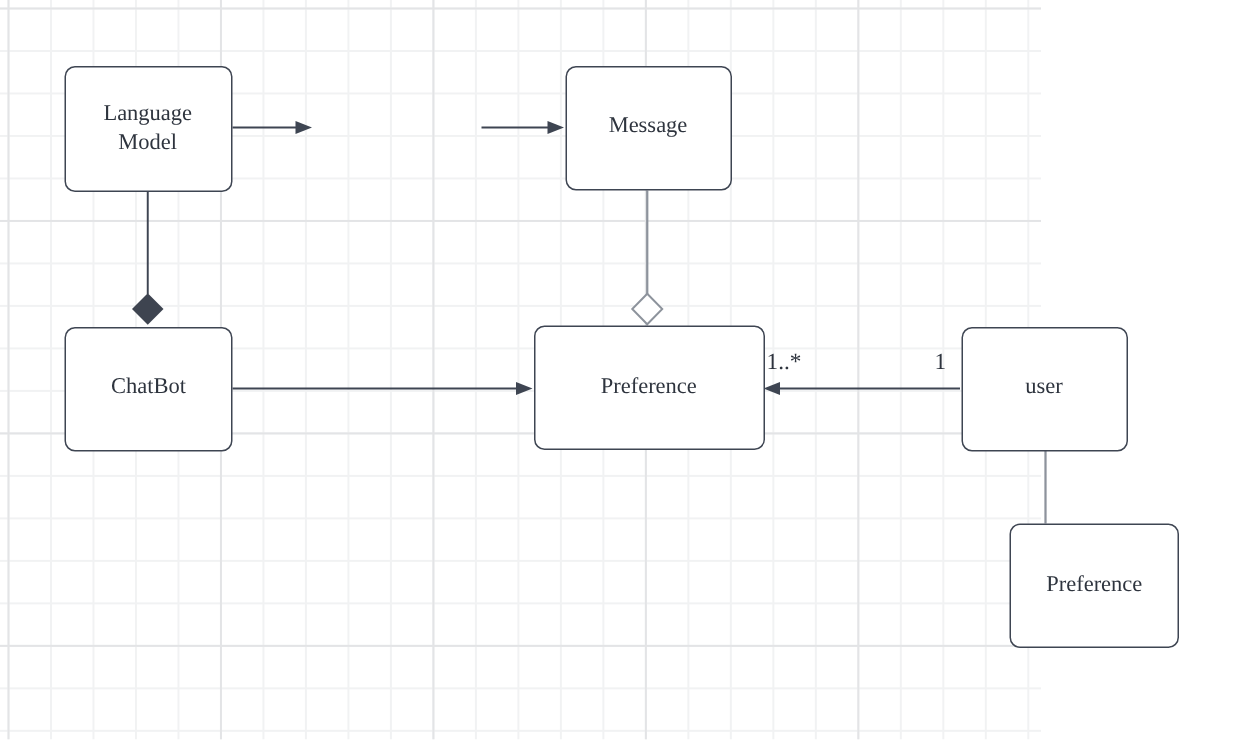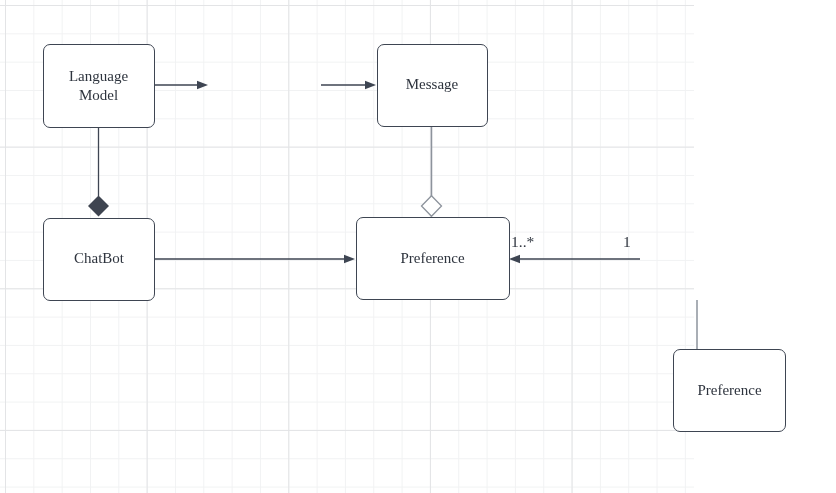--- a/index.html
+++ b/index.html
@@ -112,20 +112,23 @@
   </div>
 
   <div class="node node-chatbot">
     <span>ChatBot</span>
   </div>
 
   <div class="node node-user-session">
     <span>Preference</span>
   </div>
 
+  <div class="node node-user">
+    <span>user</span>
+  </div>
 
   <div class="node node-preference">
     <span>Preference</span>
   </div>
 
   <div class="mult mult-target">1..*</div>
 
   <div class="mult mult-source">1</div>
 
 </div>

